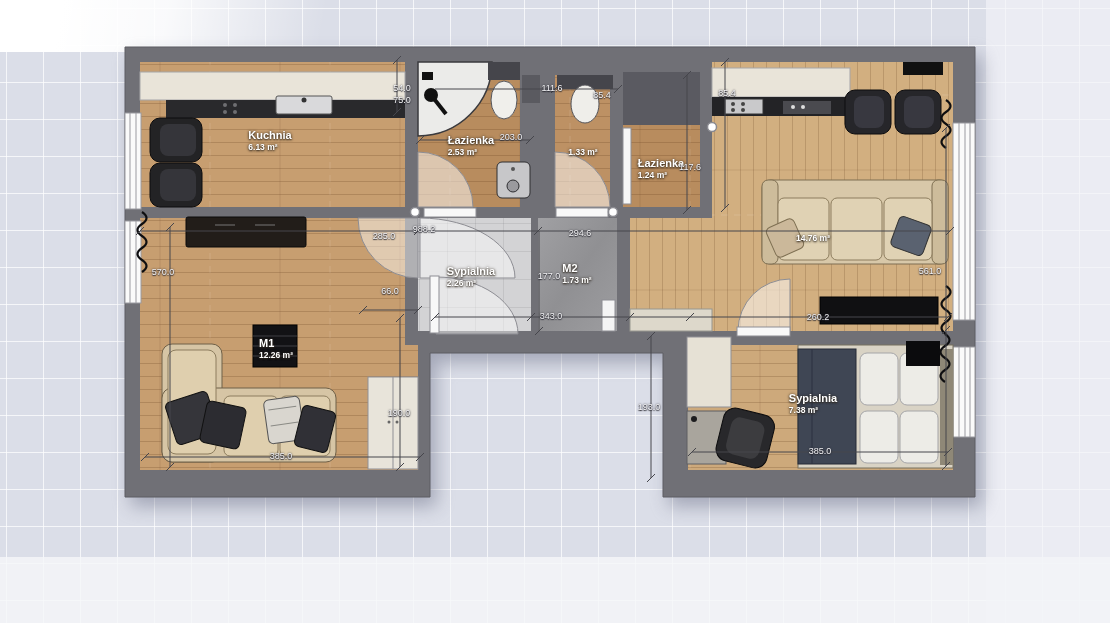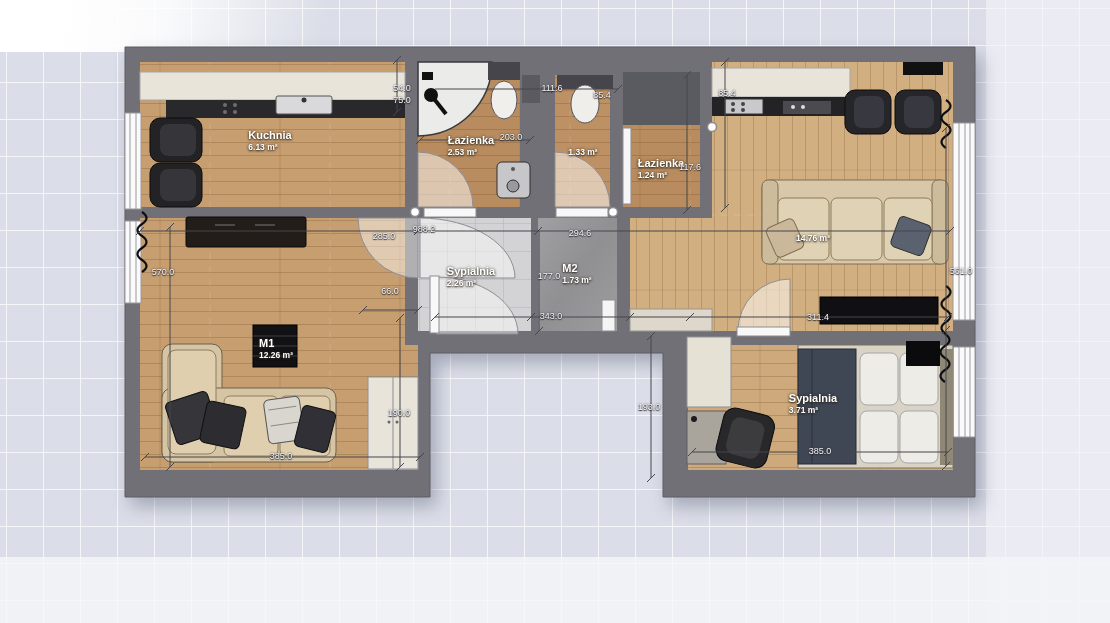--- a/index.html
+++ b/index.html
@@ -345,35 +345,35 @@
     </div>
     <div class="room-label" style="left:276px;top:348px">
       <span class="rname">M1</span>
       <span class="rarea">12.26 m²</span>
     </div>
     <div class="room-label" style="left:813px;top:238px">
       <span class="rarea">14.76 m²</span>
     </div>
     <div class="room-label" style="left:813px;top:403px">
       <span class="rname">Sypialnia</span>
-      <span class="rarea">3.71 m²</span>
+      <span class="rarea">7.38 m²</span>
     </div>
 
     <div class="dim-label" style="left:163px;top:272px">570.0</div>
-    <div class="dim-label" style="left:961px;top:271px">561.0</div>
+    <div class="dim-label" style="left:930px;top:271px">561.0</div>
     <div class="dim-label" style="left:384px;top:236px">285.0</div>
     <div class="dim-label" style="left:424px;top:229px">988.2</div>
     <div class="dim-label" style="left:580px;top:233px">294.6</div>
     <div class="dim-label" style="left:549px;top:276px">177.0</div>
     <div class="dim-label" style="left:551px;top:316px">343.0</div>
     <div class="dim-label" style="left:390px;top:291px">66.0</div>
     <div class="dim-label" style="left:399px;top:413px">190.0</div>
     <div class="dim-label" style="left:281px;top:456px">385.0</div>
     <div class="dim-label" style="left:820px;top:451px">385.0</div>
-    <div class="dim-label" style="left:818px;top:317px">311.4</div>
+    <div class="dim-label" style="left:818px;top:317px">260.2</div>
     <div class="dim-label" style="left:649px;top:407px">193.0</div>
     <div class="dim-label" style="left:552px;top:88px">111.6</div>
     <div class="dim-label" style="left:602px;top:95px">85.4</div>
     <div class="dim-label" style="left:727px;top:93px">85.4</div>
     <div class="dim-label" style="left:511px;top:137px">203.0</div>
     <div class="dim-label" style="left:690px;top:167px">117.6</div>
     <div class="dim-label" style="left:402px;top:88px">54.0</div>
     <div class="dim-label" style="left:402px;top:100px">75.0</div>
   </div>
 </div>

